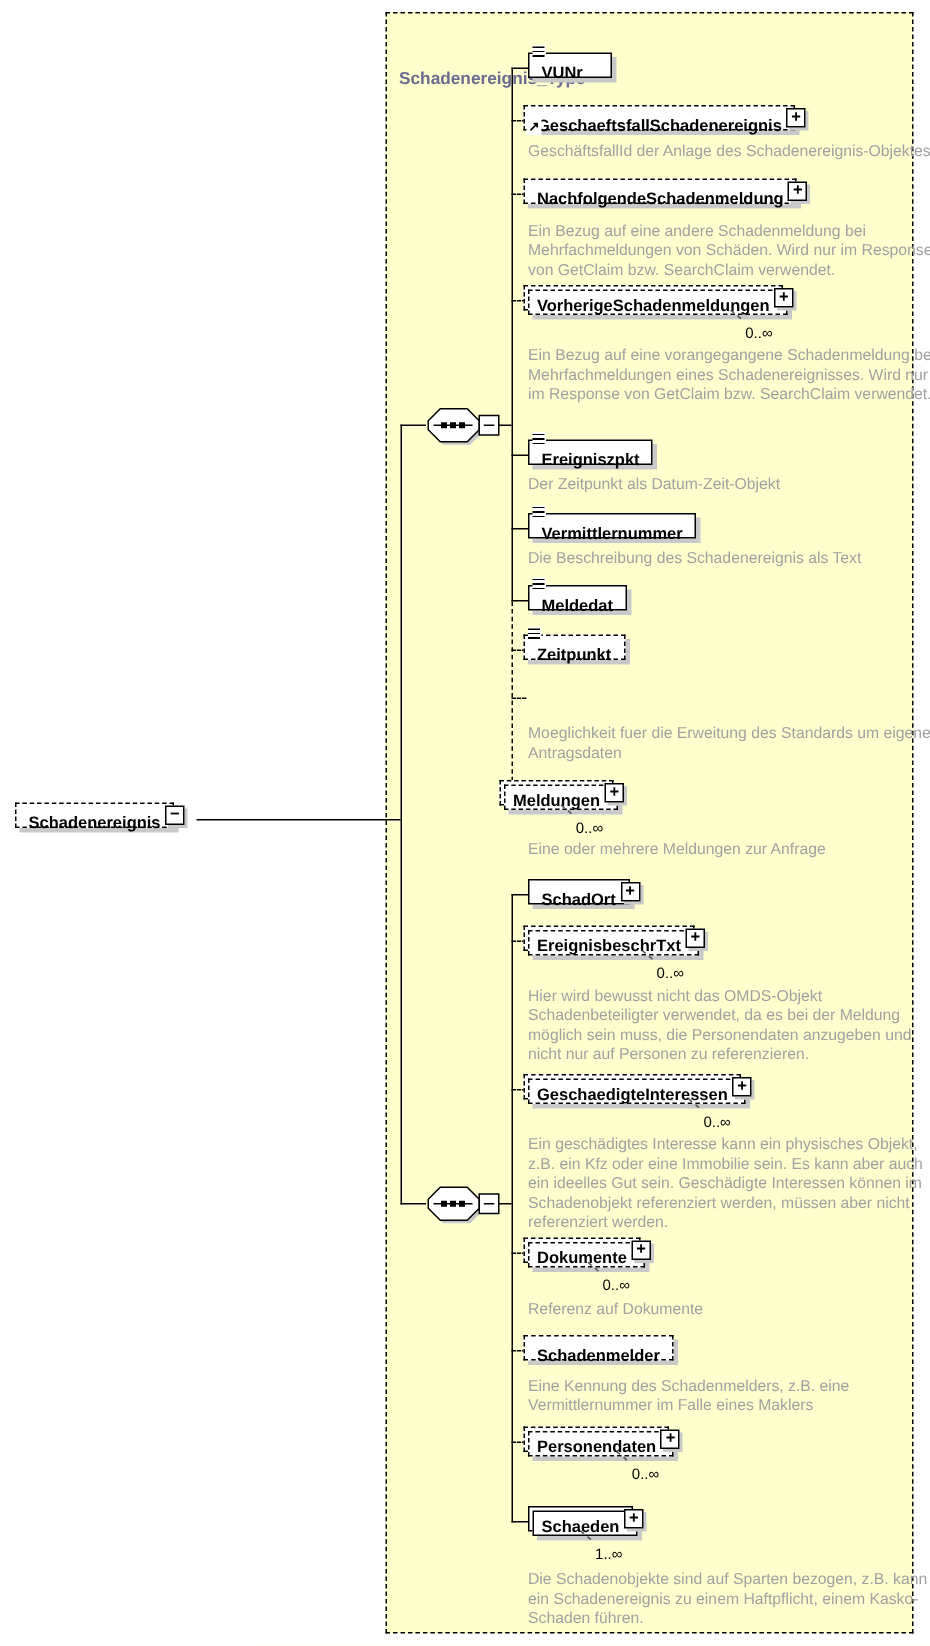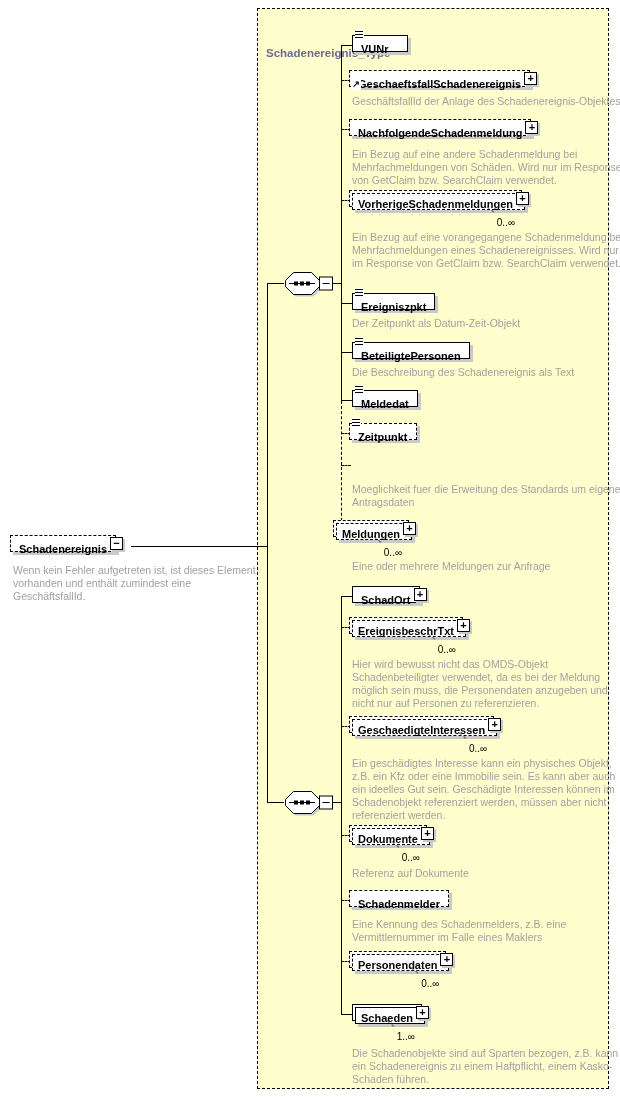--- a/index.html
+++ b/index.html
@@ -104,21 +104,20 @@
     <rect x="17" y="12.5" width="4" height="4" fill="#000"></rect>
     <rect x="23" y="12.5" width="4" height="4" fill="#000"></rect>
     <rect x="36.5" y="8" width="13" height="13" fill="#fff" stroke="#000"></rect>
     <line x1="39.5" y1="14.5" x2="46.5" y2="14.5" stroke="#000"></line>
   </svg>
 
   <div class="node opt" style="left:10px;top:535px">
     <span>Schadenereignis</span>
     <span class="plus">−</span>
   </div>
-  <div class="ann" style="left:13px;top:564px;width:252px">Wenn kein Fehler aufgetreten ist, ist dieses Element vorhanden und enthält zumindest eine GeschäftsfallId.</div>
 
   <div class="node" style="left:352px;top:35px;min-width:56px">
     <span class="doc-icon"></span>
     <span>VUNr</span>
   </div>
 
   <div class="node opt" style="left:349px;top:70px">
     <span class="ref-icon">↗</span>
     <span>GeschaeftsfallSchadenereignis</span>
     <span class="plus">+</span>
@@ -140,21 +139,21 @@
   <div class="ann" style="left:352px;top:231px">Ein Bezug auf eine vorangegangene Schadenmeldung bei Mehrfachmeldungen eines Schadenereignisses. Wird nur im Response von GetClaim bzw. SearchClaim verwendet.</div>
 
   <div class="node" style="left:352px;top:293px">
     <span class="doc-icon"></span>
     <span>Ereigniszpkt</span>
   </div>
   <div class="ann" style="left:352px;top:317px">Der Zeitpunkt als Datum-Zeit-Objekt</div>
 
   <div class="node" style="left:352px;top:342px">
     <span class="doc-icon"></span>
-    <span>BeteiligtePersonen</span>
+    <span>Vermittlernummer</span>
   </div>
   <div class="ann" style="left:352px;top:366px">Die Beschreibung des Schadenereignis als Text</div>
 
   <div class="node" style="left:352px;top:390px">
     <span class="doc-icon"></span>
     <span>Meldedat</span>
   </div>
 
   <div class="node opt" style="left:349px;top:423px">
     <span class="doc-icon"></span>

